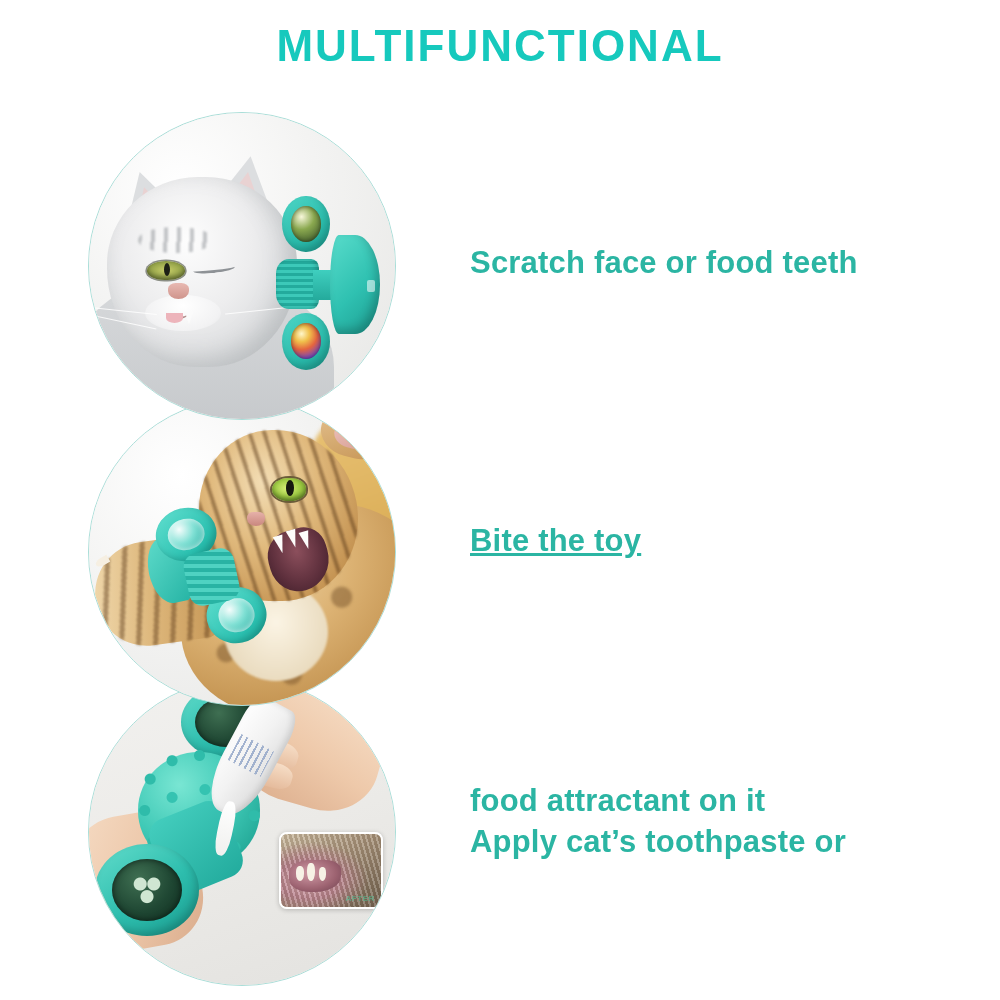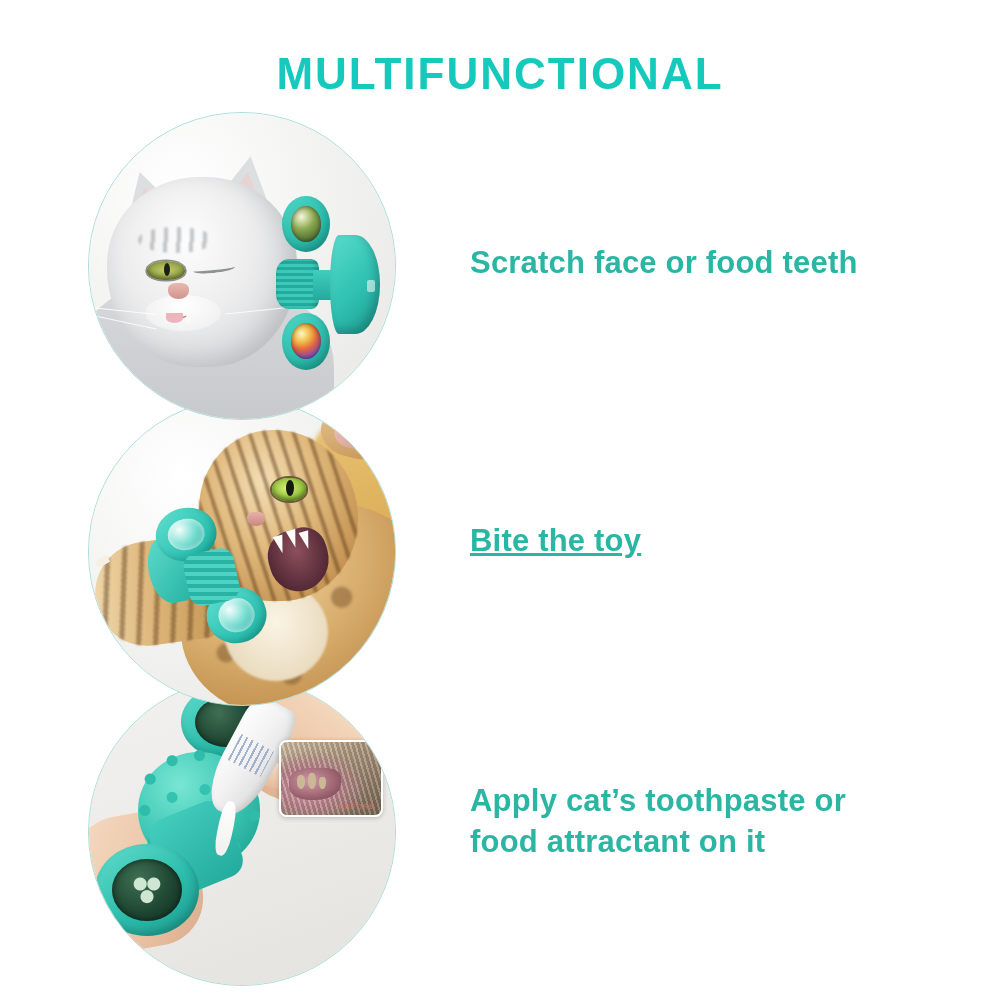--- a/index.html
+++ b/index.html
@@ -14,21 +14,20 @@
   
   .page-title {
     position:absolute;
     top:20px; left:0; width:1000px;
     text-align:center;
     font-size:44px;
     font-weight:700;
     letter-spacing:2px;
     color:#16c9bd;
     line-height:1.2;
-    margin-top:28px;
   }
 
   
   .photo-circle {
     position:absolute;
     border-radius:50%;
     border:1.4px solid #a9ded8;
     overflow:hidden;
     background:#f4f4f4;
   }
@@ -623,35 +622,35 @@
       <div class="c3-disc-in">
         <div class="c3-clover"></div>
       </div>
     </div>
 
     <div class="c3-tube">
       <div class="c3-tube-lines"></div>
     </div>
     <div class="c3-paste"></div>
 
-    <div class="inset" id="inset-before">
+
+    <div class="inset" id="inset-after">
       <div class="inset-photo">
         <div class="inset-fur"></div>
         <div class="inset-gum">
-          <div class="inset-tooth dirty" style="left:16%;top:22%;width:16%;height:44%;"></div>
-          <div class="inset-tooth dirty" style="left:38%;top:14%;width:14%;height:52%;"></div>
-          <div class="inset-tooth dirty" style="left:58%;top:26%;width:13%;height:40%;"></div>
+          <div class="inset-tooth" style="left:14%;top:20%;width:16%;height:46%;"></div>
+          <div class="inset-tooth" style="left:36%;top:10%;width:15%;height:56%;"></div>
+          <div class="inset-tooth" style="left:58%;top:22%;width:14%;height:44%;"></div>
         </div>
       </div>
-      <div class="inset-tag before">BEFORE</div>
-    </div>
-
+      <div class="inset-tag after">AFTER</div>
+    </div>
   </div>
 </div>
 
 <div class="feature-label" id="label-1">Scratch face or food teeth</div>
 
 <div class="feature-label" id="label-2">Bite the toy</div>
 
 <div class="feature-label" id="label-3">
+  <div>food attractant on it</div>
   <div>Apply cat’s toothpaste or</div>
-  <div>food attractant on it</div>
 </div>
 
 </body></html>

